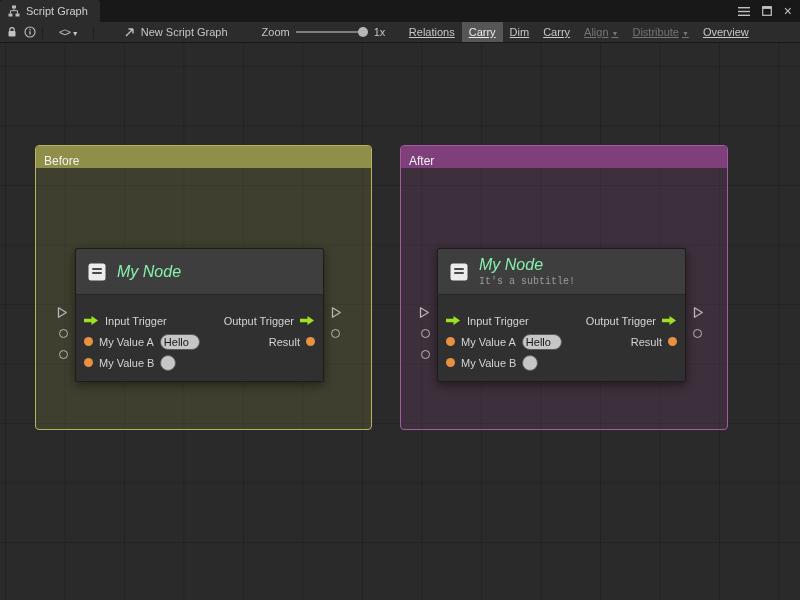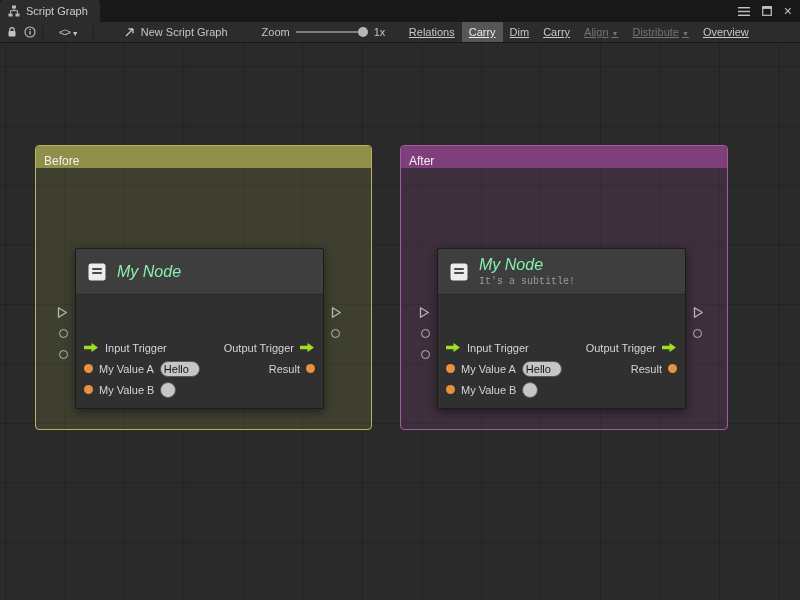--- a/index.html
+++ b/index.html
@@ -59,21 +59,21 @@
   .node { position:absolute; width:249px; background:#303030; border:1px solid #1c1c1c;
           border-radius:2px; box-shadow:0 3px 10px rgba(0,0,0,0.45); z-index:2; }
   .node.before { left:75px; top:205px; }
   .node.after { left:437px; top:205px; }
   .node-header { height:46px; background:#3e3e3e; border-bottom:1px solid #272727;
                  display:flex; align-items:center; gap:9px; padding:0 10px;
                  border-radius:2px 2px 0 0; }
   .node-titles { display:flex; flex-direction:column; justify-content:center; }
   .node-title { font-size:16px; color:#86efac;font-style:italic; }
   .node-subtitle { font-size:10px; color:#9b9b9b; margin-top:2px;font-family:Liberation Mono, monospace; }
-  .node-body { padding:23px 0 8px;margin-top:19px; }
+  .node-body { padding:15px 0 8px; }
   .port-row { height:21px; display:flex; align-items:center; justify-content:space-between;
               padding:0 8px; font-size:11px; color:#d4d4d4; }
   .pl,.pr { display:flex; align-items:center; gap:6px; }
   .dot { width:9px; height:9px; border-radius:50%; background:var(--c-value_port,#e89140); }
   .flow-arrow path { fill:var(--c-flow_port,#9ee022); }
   .field { height:16px; background:#c6c6c6; border:1px solid #5a5a5a; border-radius:8px;
            color:#141414; font:11px "Liberation Sans", sans-serif; padding:0 3px; width:40px; }
   .field.small { width:16px; padding:0; }
   .marker { position:absolute; }
   .marker.tri path { fill:none; stroke:#b7b7b7; stroke-width:1.3; stroke-linejoin:round; }

